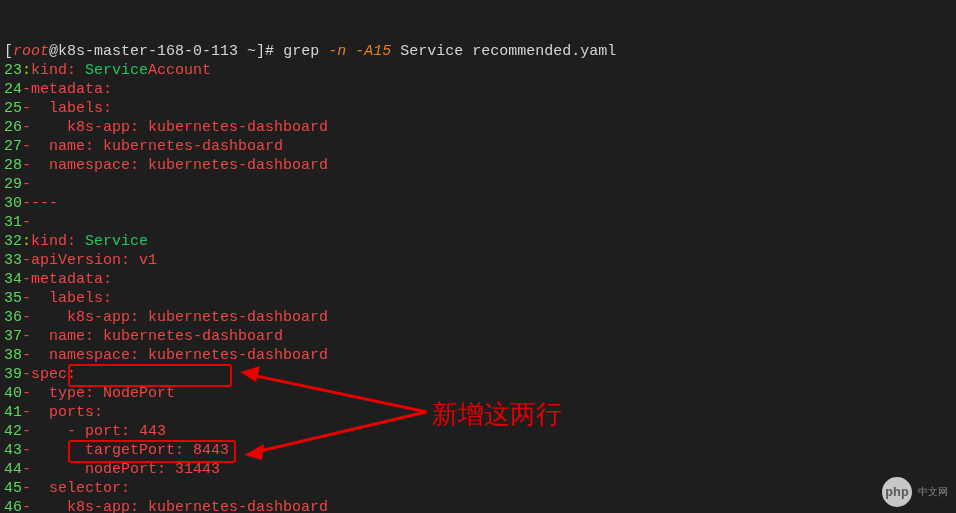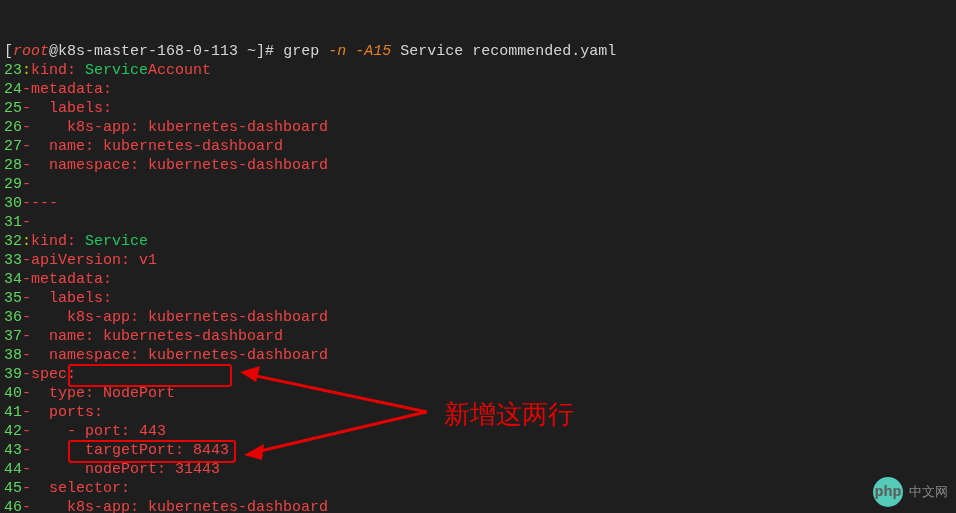--- a/index.html
+++ b/index.html
@@ -63,47 +63,47 @@
       fill: #e60000;
     }
     .annotation {
       position: absolute;
       color: #e60000;
       font-size: 26px;
       font-family: 'Microsoft YaHei', 'SimHei', sans-serif;
       font-weight: normal;
     }
     .annotation1 {
-      left: 444px;
+      left: 432px;
       top: 397px;
     }
     .watermark {
       position: absolute;
       right: 8px;
       bottom: 6px;
       display: flex;
       align-items: center;
       gap: 6px;
       opacity: 0.85;
     }
     .watermark-badge {
-      background: #5eead4;
+      background: #e5e5e5;
       border-radius: 50%;
       width: 30px;
       height: 30px;
       display: flex;
       align-items: center;
       justify-content: center;
-      font-size: 15px;
+      font-size: 13px;
       font-weight: bold;
       color: #666;
     }
     .watermark-text {
       color: #999;
-      font-size: 13px;
+      font-size: 10px;
       font-family: 'Microsoft YaHei', sans-serif;
     }
   </style>
 </head>
 <body>
 
 <div class="terminal">
   <span class="line">[<span class="prompt-host">root</span>@<span>k8s-master-168-0-113</span> <span>~</span>]# <span>grep</span> <span class="orange">-n -A15</span> <span>Service recommended.yaml</span></span><div id="output-lines"><span class="line"><span class="line-num">23</span><span class="yellow">:</span><span class="white">kind: </span><span class="pink">Service</span><span class="white">Account</span></span><span class="line"><span class="line-num">24</span><span class="white">-</span><span class="white">metadata:</span></span><span class="line"><span class="line-num">25</span><span class="white">-</span><span class="white">  labels:</span></span><span class="line"><span class="line-num">26</span><span class="white">-</span><span class="white">    k8s-app: kubernetes-dashboard</span></span><span class="line"><span class="line-num">27</span><span class="white">-</span><span class="white">  name: kubernetes-dashboard</span></span><span class="line"><span class="line-num">28</span><span class="white">-</span><span class="white">  namespace: kubernetes-dashboard</span></span><span class="line"><span class="line-num">29</span><span class="white">-</span><span class="white"></span></span><span class="line"><span class="line-num">30</span><span class="white">-</span><span class="white">---</span></span><span class="line"><span class="line-num">31</span><span class="white">-</span><span class="white"></span></span><span class="line"><span class="line-num">32</span><span class="yellow">:</span><span class="white">kind: </span><span class="pink">Service</span></span><span class="line"><span class="line-num">33</span><span class="white">-</span><span class="white">apiVersion: v1</span></span><span class="line"><span class="line-num">34</span><span class="white">-</span><span class="white">metadata:</span></span><span class="line"><span class="line-num">35</span><span class="white">-</span><span class="white">  labels:</span></span><span class="line"><span class="line-num">36</span><span class="white">-</span><span class="white">    k8s-app: kubernetes-dashboard</span></span><span class="line"><span class="line-num">37</span><span class="white">-</span><span class="white">  name: kubernetes-dashboard</span></span><span class="line"><span class="line-num">38</span><span class="white">-</span><span class="white">  namespace: kubernetes-dashboard</span></span><span class="line"><span class="line-num">39</span><span class="white">-</span><span class="white">spec:</span></span><span class="line"><span class="line-num">40</span><span class="white">-</span><span class="white">  type: NodePort</span></span><span class="line"><span class="line-num">41</span><span class="white">-</span><span class="white">  ports:</span></span><span class="line"><span class="line-num">42</span><span class="white">-</span><span class="white">    - port: 443</span></span><span class="line"><span class="line-num">43</span><span class="white">-</span><span class="white">      targetPort: 8443</span></span><span class="line"><span class="line-num">44</span><span class="white">-</span><span class="white">      nodePort: 31443</span></span><span class="line"><span class="line-num">45</span><span class="white">-</span><span class="white">  selector:</span></span><span class="line"><span class="line-num">46</span><span class="white">-</span><span class="white">    k8s-app: kubernetes-dashboard</span></span></div></div>
 
 <div class="highlight-box box1"></div>

